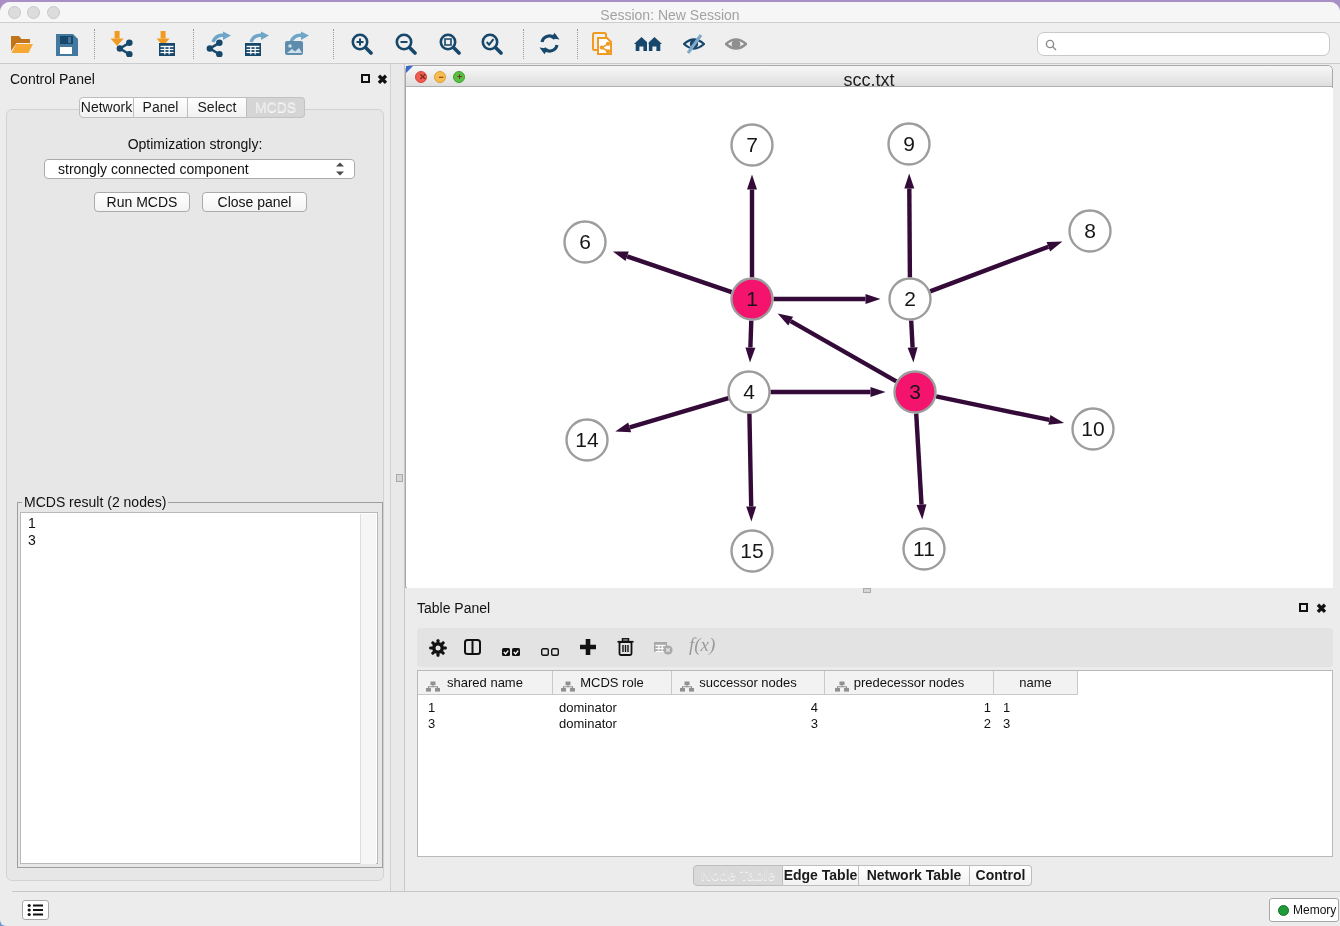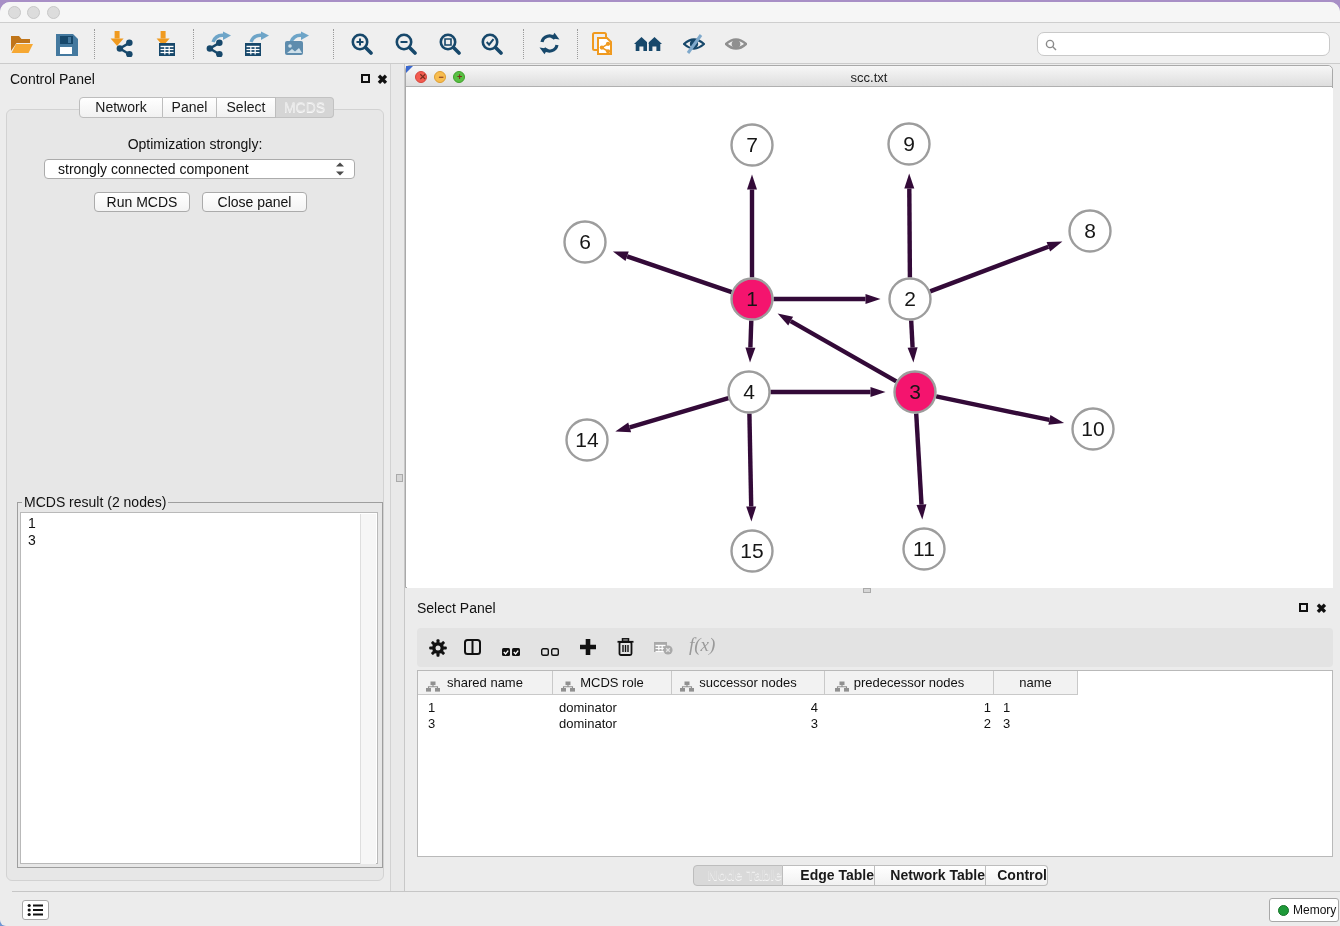--- a/index.html
+++ b/index.html
@@ -36,46 +36,47 @@
 .mcdsbox { position:absolute; left:2px; top:2px; width:358px; height:352px; background:#fff;
   border:1px solid #b9b9b9; font-size:14px; color:#111; padding:2px 0 0 7px; line-height:17px; }
 .mscroll { position:absolute; right:1px; top:1px; width:16px; height:350px; background:#f6f6f6; border-left:1px solid #dedede; }
 .vdivider { position:absolute; left:390px; top:64px; width:15px; height:827px; background:#e9e9e9;
   border-left:1px solid #d2d2d2; border-right:1px solid #c8c8c8; }
 .grip { position:absolute; background:#d6d6d6; border:1px solid #aaa; }
 .netwin { position:absolute; left:405px; top:65px; width:928px; height:523px; border:1px solid #a9a9a9;
   border-radius:5px 5px 0 0; background:#fff; }
 .nettitle { position:absolute; left:0; top:0; width:100%; height:21px; background:linear-gradient(#f7f7f7,#dedede);
   border-bottom:1px solid #b0b0b0; border-radius:5px 5px 0 0; }
-.nettext { position:absolute; width:100%; top:4px; text-align:center; font-size:13px; color:#1d1d1d; }
+.nettext { position:absolute; width:100%; top:4px; text-align:center; font-size:18px; color:#1d1d1d; }
 .canvas { position:absolute; left:1px; top:22px; width:926px; height:500px; background:#fff; }
 .tp-title { position:absolute; left:417px; top:600px; font-size:14px; color:#111; }
 .ttoolbar { position:absolute; left:417px; top:628px; width:916px; height:39px; background:#e3e3e3; border-radius:4px; }
 .tti { position:absolute; }
 .fx { position:absolute; left:689px; top:634px; font:italic 19px "Liberation Serif"; color:#9a9a9a; }
 .table { position:absolute; left:417px; top:670px; width:916px; height:187px; background:#fff; border:1px solid #b9b9b9; }
 .thead { position:absolute; left:0; top:0; width:660px; height:24px; background:#f2f2f2; border-bottom:1px solid #c9c9c9; }
 .thcell { position:absolute; top:0; height:24px; border-right:1px solid #c9c9c9; font-size:13px; color:#111;
   text-align:center; line-height:24px; }
 .trow { position:absolute; font-size:13px; color:#111; }
 .btabs { position:absolute; top:865px; height:21px; display:flex; left:693px; }
 .btab { height:21px; background:linear-gradient(#ffffff,#f1f1f1); border:1px solid #bdbdbd; border-left:none;
-  font-size:14px; font-weight:700; color:#1a1a1a; text-align:right; line-height:19px; }
+  font-size:14px; font-weight:700; color:#1a1a1a; text-align:center; line-height:19px; }
 .btab.first { border-left:1px solid #bdbdbd; border-radius:4px 0 0 4px; }
 .btab.last { border-radius:0 4px 4px 0; }
 .btab.sel { background:#d9d9d9; color:#dadada; text-shadow:0 1px 0 #f5f5f5; }
 .statusbar { position:absolute; left:12px; top:891px; width:1340px; height:35px; background:#ececec;
   border-top:1px solid #c6c6c6; border-radius:0 0 6px 6px; }
 .sbtn { position:absolute; background:#fff; border:1px solid #a8a8a8; border-radius:3px; }
 </style></head><body>
 <div class="win"></div>
 <div class="titlebar">
   <div class="tl" style="left:8px"></div>
     <div class="tl" style="left:27px"></div>
     <div class="tl" style="left:47px"></div>
+  <div class="wtitle">Session: New Session</div>
 </div>
 <div class="toolbar">
     <div class="vsep" style="left:94px"></div>
     <div class="vsep" style="left:193px"></div>
     <div class="vsep" style="left:333px"></div>
     <div class="vsep" style="left:523px"></div>
     <div class="vsep" style="left:577px"></div>
     <div class="tbi" style="left:9px;top:9px"><svg width="26" height="24" viewBox="0 0 26 24">
         <path d="M2,4 h8 l2.5,3 H21 v4 H7.5 L2,19 Z" fill="#c0751a"></path>
         <path d="M7,12 h17 l-4.5,9 H2.5 Z" fill="#f6a833"></path>
@@ -202,21 +203,21 @@
         <line x1="7.8" y1="7.8" x2="11" y2="11" stroke="#8a8a8a" stroke-width="1.4"></line>
       </svg>
     </div>
 </div>
 
 <div class="cp-title">Control Panel</div>
 <div class="panebtn" style="left:361px;top:74px"></div>
 <div class="panex" style="left:377px;top:73px">✖</div>
 <div class="tabpanel"></div>
 <div class="tabs" style="left:79px">
-  <div class="tab first" style="width:84px">Network</div>
+  <div class="tab first" style="width:55px">Network</div>
   <div class="tab" style="width:54px">Panel</div>
   <div class="tab" style="width:59px">Select</div>
   <div class="tab sel last" style="width:58px">MCDS</div>
 </div>
 <div class="optlabel">Optimization strongly:</div>
 <div class="select">strongly connected component
   <svg width="11" height="14" viewBox="0 0 11 14" style="position:absolute;right:8px;top:2px">
       <polygon points="5,0.5 9,4.5 1,4.5" fill="#4a4a4a"></polygon>
       <polygon points="5,13.5 9,9.5 1,9.5" fill="#4a4a4a"></polygon>
     </svg>
@@ -290,21 +291,21 @@
         <circle cx="345" cy="463" r="20.5" fill="#ffffff" stroke="#9d9d9d" stroke-width="2.4"></circle>
         <text x="345" y="470" font-size="21" fill="#161616" text-anchor="middle" font-family="Liberation Sans, sans-serif">15</text>
       </svg>
     </div>
   <svg width="7" height="7" style="position:absolute;left:0;top:0">
       <path d="M0,0 h7 L0,7 Z" fill="#3a68cf"></path>
     </svg>
 </div>
 <div class="grip" style="left:863px;top:588px;width:8px;height:5px"></div>
 
-<div class="tp-title">Select Panel</div>
+<div class="tp-title">Table Panel</div>
 <div class="panebtn" style="left:1299px;top:603px"></div>
 <div class="panex" style="left:1316px;top:602px">✖</div>
 <div class="ttoolbar"></div>
 <div class="tti" style="left:429px;top:639px"><svg width="18" height="18" viewBox="0 0 18 18">
       <g fill="#111">
         <circle cx="9" cy="9" r="6"></circle>
         <rect x="7.5" y="0.2" width="3" height="3.6" rx="1" transform="rotate(0 9 9)"></rect>
         <rect x="7.5" y="0.2" width="3" height="3.6" rx="1" transform="rotate(45 9 9)"></rect>
         <rect x="7.5" y="0.2" width="3" height="3.6" rx="1" transform="rotate(90 9 9)"></rect>
         <rect x="7.5" y="0.2" width="3" height="3.6" rx="1" transform="rotate(135 9 9)"></rect>
@@ -397,21 +398,21 @@
   <div class="trow" style="left:407px;top:29px;width:166px;text-align:right">1</div>
   <div class="trow" style="left:585px;top:29px">1</div>
   <div class="trow" style="left:10px;top:45px">3</div>
   <div class="trow" style="left:141px;top:45px">dominator</div>
   <div class="trow" style="left:254px;top:45px;width:146px;text-align:right">3</div>
   <div class="trow" style="left:407px;top:45px;width:166px;text-align:right">2</div>
   <div class="trow" style="left:585px;top:45px">3</div>
 </div>
 <div class="btabs">
   <div class="btab sel first" style="width:90px">Node Table</div>
-  <div class="btab" style="width:92px">Edge Table</div>
+  <div class="btab" style="width:76px">Edge Table</div>
   <div class="btab" style="width:111px">Network Table</div>
   <div class="btab last" style="width:62px">Control</div>
 </div>
 
 <div class="statusbar">
   <div class="sbtn" style="left:10px;top:8px;width:27px;height:20px"><svg width="17" height="16" viewBox="0 0 17 16" style="margin:1px 0 0 4px">
         <g stroke="#111" stroke-width="2.2">
           <path d="M6,3.5 h10 M6,8 h10 M6,12.5 h10"></path>
         </g>
         <g fill="#111">

